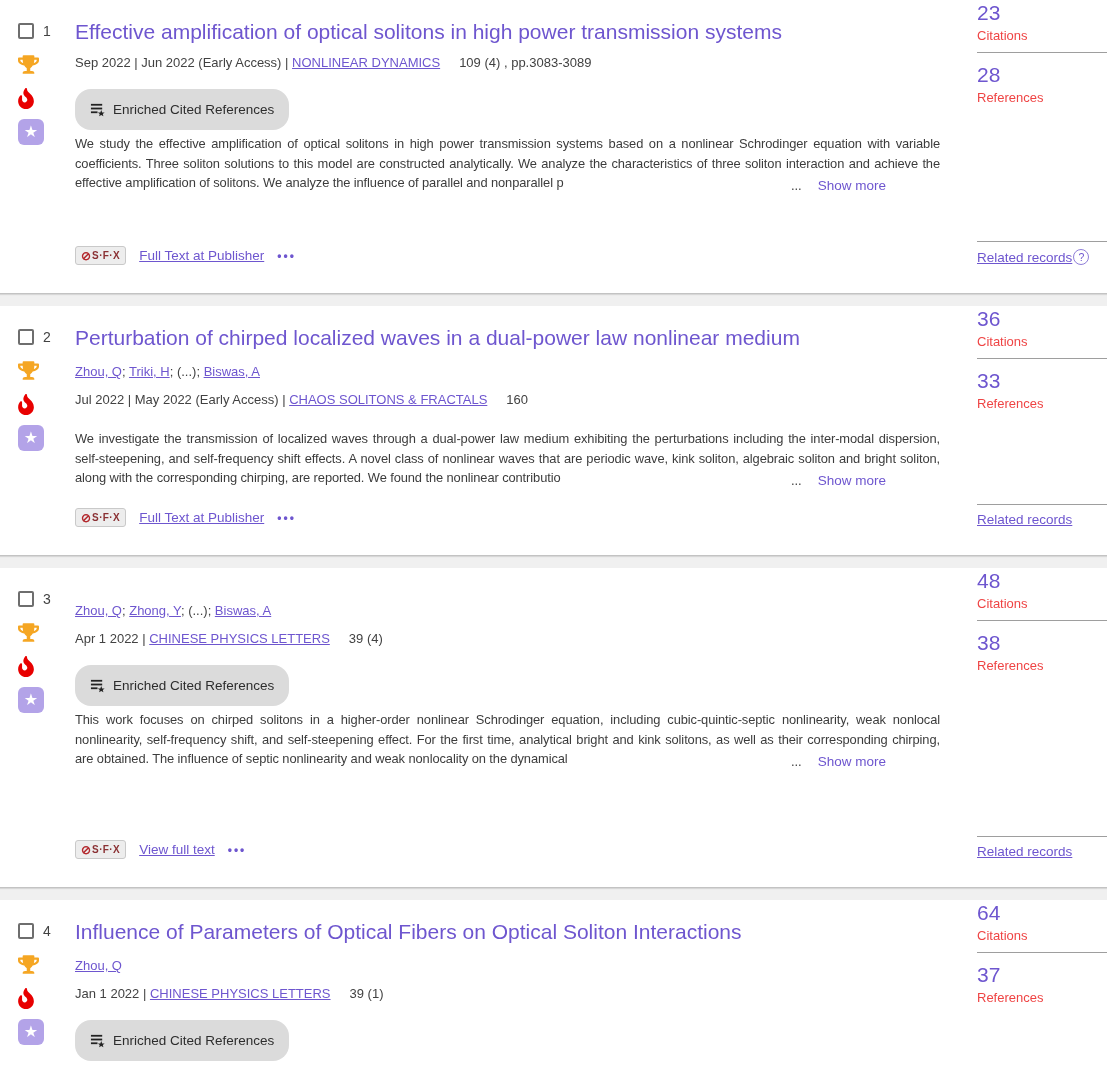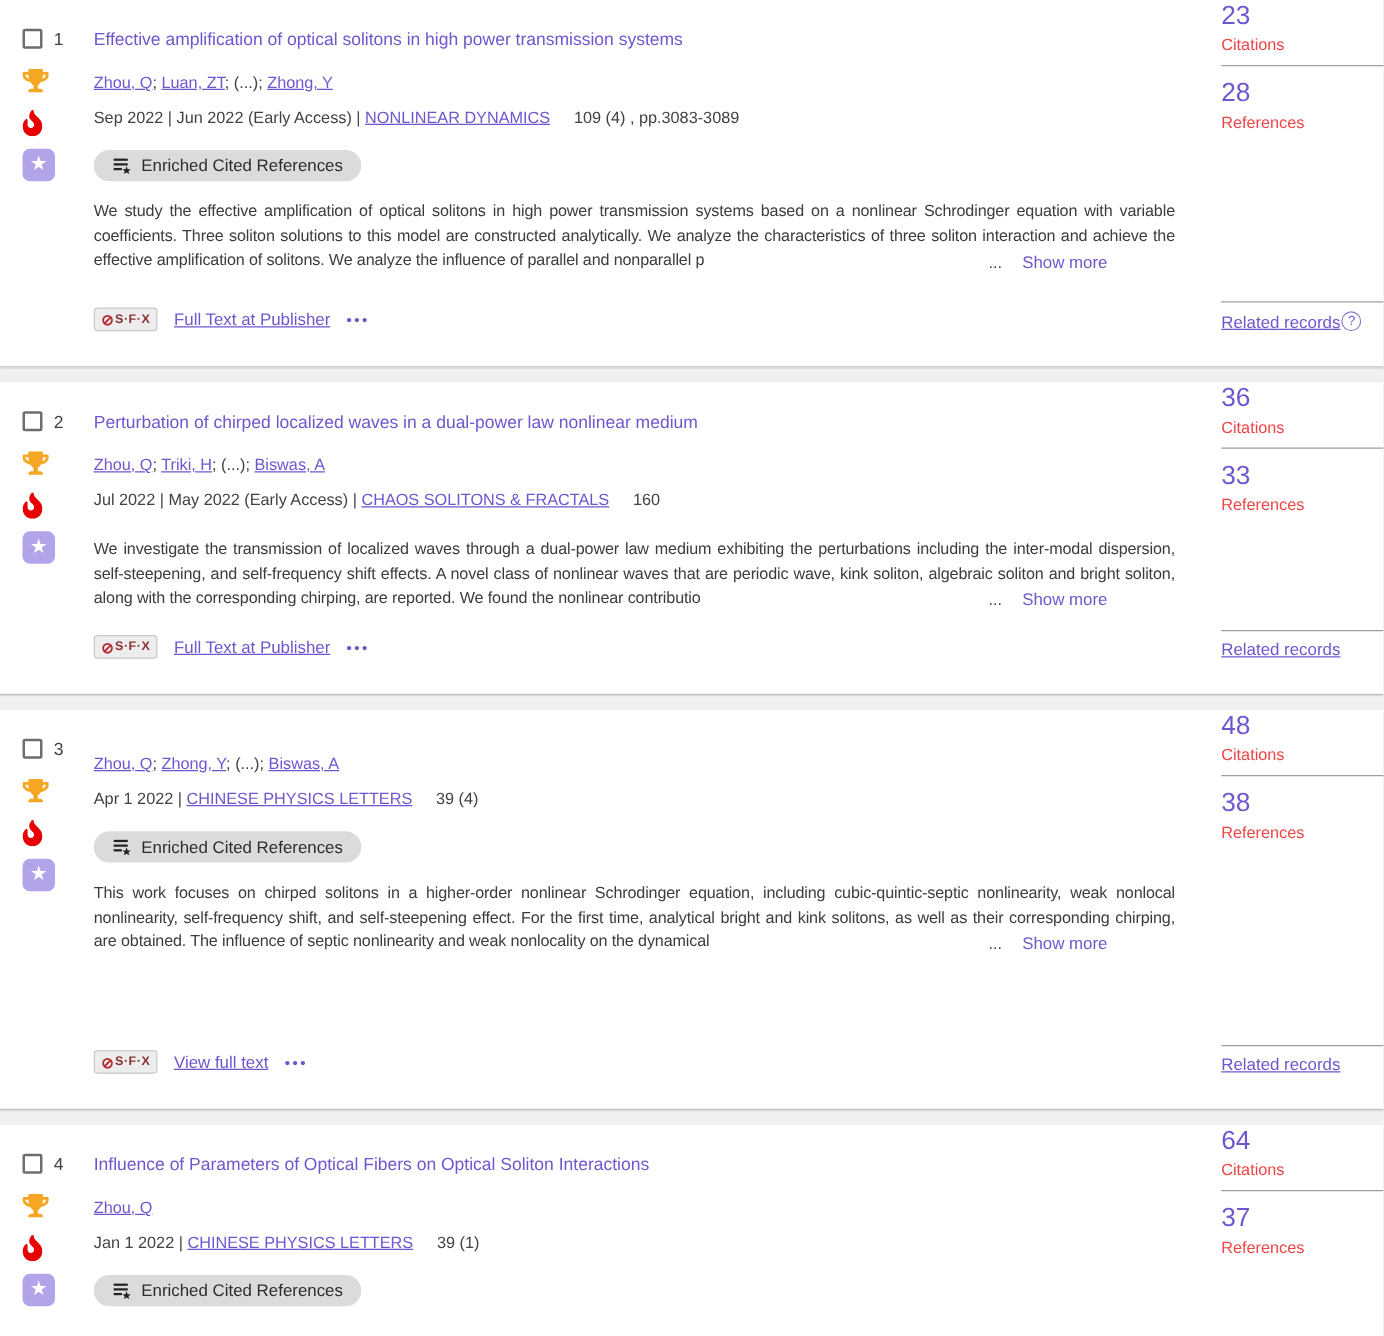--- a/index.html
+++ b/index.html
@@ -42,35 +42,35 @@
     font-size: 16px; line-height: 1;
   }
 
   
   .main {
     flex: 1 1 auto; min-width: 0;
     padding: 20px 37px 0 0;
     display: flex; flex-direction: column;
   }
   .title {
-    font-size: 14px; line-height: 23px; color: #6e56cf;
+    font-size: 21px; line-height: 23px; color: #6e56cf;
     text-decoration: none; cursor: pointer; font-weight: 400;
   }
   .authors { margin-top: 15px; font-size: 13px; line-height: 16px; color: #424242; }
   .seg-link { color: #6e56cf; text-decoration: underline; cursor: pointer; }
   .dateline { margin-top: 12px; font-size: 13px; color: #424242; }
   .volume { margin-left: 19px; }
   .enriched-row { margin-top: 19px; }
   .pill {
     display: inline-flex; align-items: center; gap: 8px;
-    height: 25px; padding: 0 15px; border: none; border-radius: 16px;
+    height: 41px; padding: 0 15px; border: none; border-radius: 16px;
     background: #dbdbdb; font-family: inherit;
     font-size: 13.5px; color: #2d2d2d; cursor: pointer;
   }
-  .abstract-wrap { position: relative; margin-top: 14px; }
+  .abstract-wrap { position: relative; margin-top: 4px; }
   .abstract-wrap.mt-lg { margin-top: 22px; }
   .abstract {
     font-size: 12.9px; line-height: 19.6px; color: #3c3c3c;
     text-align: justify; height: 59px; overflow: hidden;
     letter-spacing: -0.1px;
   }
   .show-more-row {
     position: absolute; right: 54px; bottom: -1px;
     background: #fff; padding-left: 12px; white-space: nowrap;
   }
@@ -128,21 +128,20 @@
       </div>
       <div class="icon-slot">
         <div class="star-badge">
             <span>★</span>
           </div>
       </div>
     </div>
 
     <div class="main">
       <a class="title">Effective amplification of optical solitons in high power transmission systems</a>
-      <div class="authors"><a class="seg-link ">Zhou, Q</a><span class="">; </span><a class="seg-link ">Luan, ZT</a><span class="">; </span><span class="">(...)</span><span class="">; </span><a class="seg-link ">Zhong, Y</a></div>
       <div class="dateline"><span class="">Sep 2022 | Jun 2022 (Early Access) | </span><a class="seg-link ">NONLINEAR DYNAMICS</a><span class="volume">109 (4) , pp.3083-3089</span></div>
       <div class="enriched-row">
         <button class="pill">
           <svg width="15" height="15" viewBox="0 0 16 16">
               <rect x="1" y="2" width="12" height="1.9" fill="#222"></rect>
               <rect x="1" y="6" width="12" height="1.9" fill="#222"></rect>
               <rect x="1" y="10" width="7" height="1.9" fill="#222"></rect>
               <polygon fill="#222" points="12,8.6 13,11.1 15.6,11.1 13.6,12.7 14.3,15.2 12,13.8 9.7,15.2 10.4,12.7 8.4,11.1 11,11.1"></polygon>
             </svg>
           <span>Enriched Cited References</span>

